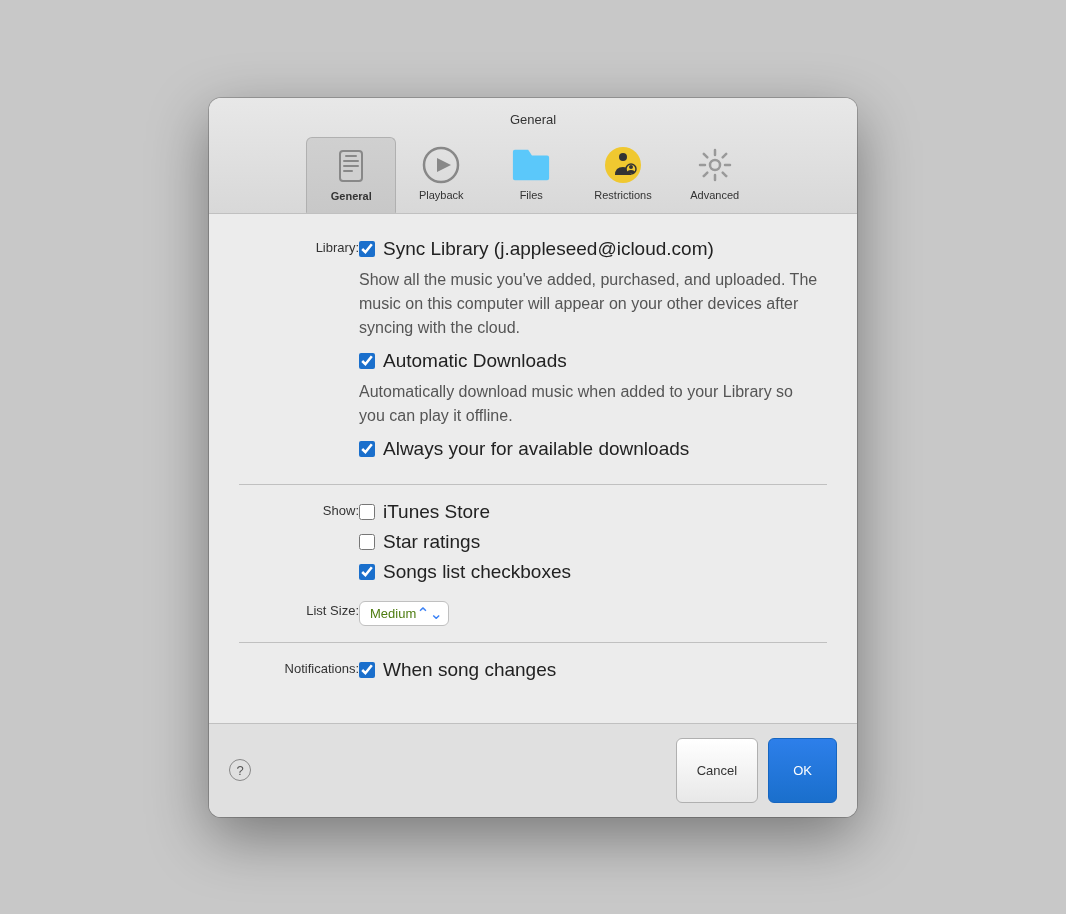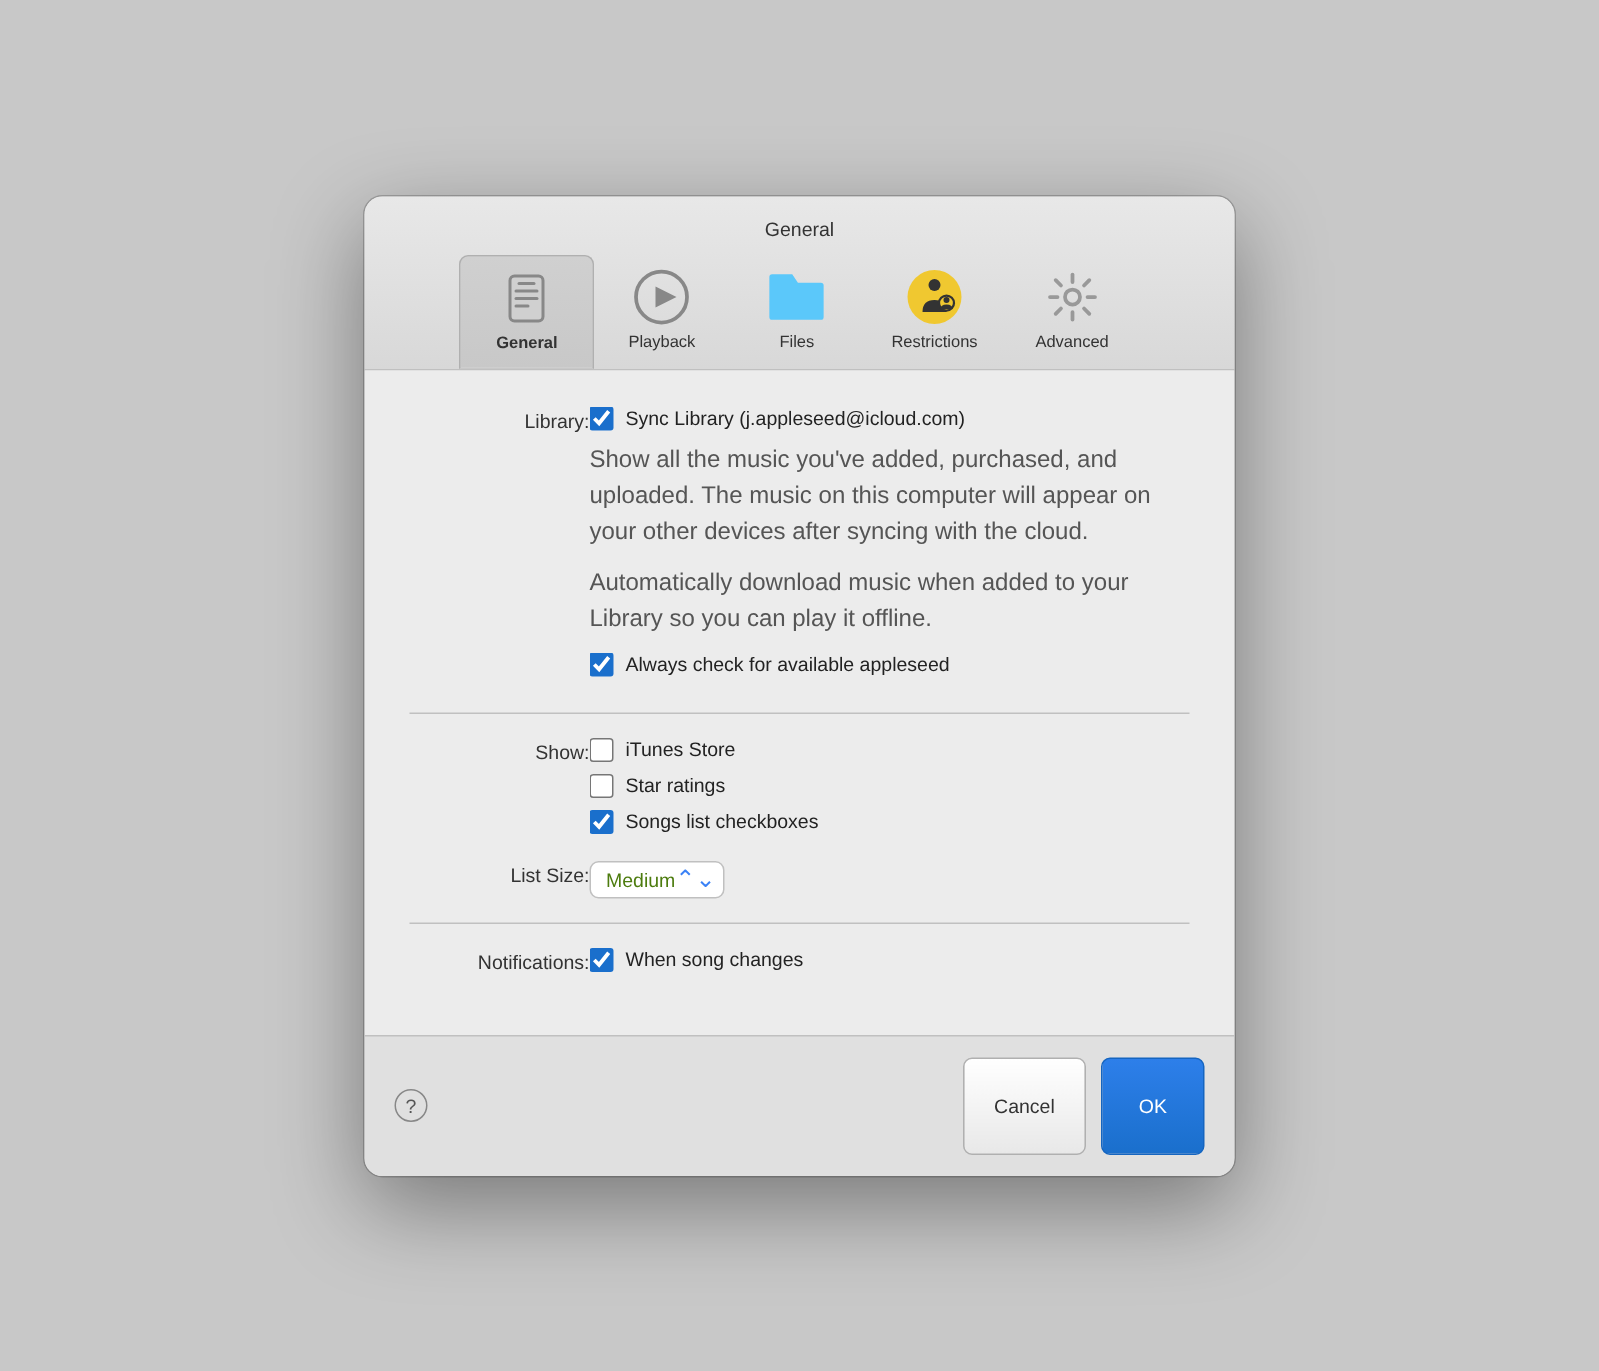--- a/index.html
+++ b/index.html
@@ -7,21 +7,21 @@
     body {
       font-family: -apple-system, BlinkMacSystemFont, "Helvetica Neue", Arial, sans-serif;
       background: #c8c8c8;
       display: flex;
       justify-content: center;
       align-items: center;
       min-height: 100vh;
     }
 
     .window {
-      width: 580px;
+      width: 648px;
       background: #ececec;
       border-radius: 12px;
       box-shadow: 0 20px 60px rgba(0,0,0,0.4), 0 0 0 1px rgba(0,0,0,0.2);
       overflow: hidden;
     }
 
     .title-bar {
       background: linear-gradient(180deg, #e8e8e8 0%, #d8d8d8 100%);
       text-align: center;
       padding: 14px 0 0 0;
@@ -113,21 +113,21 @@
       flex: 1;
     }
 
     .checkbox-row {
       display: flex;
       align-items: center;
       margin-bottom: 8px;
     }
 
     .checkbox-row label {
-      font-size: 13px;
+      font-size: 19px;
       color: #222;
       margin-left: 8px;
       cursor: pointer;
     }
 
     .description-text {
       font-size: 16px;
       color: #555;
       line-height: 1.5;
       margin-bottom: 10px;
@@ -306,24 +306,28 @@
 
     <div class="section">
       <div class="form-row">
         <span class="form-label">Library:</span>
         <div class="form-content">
           <div class="checkbox-row">
             <input type="checkbox" id="sync-library" checked="" style="">
             <label for="sync-library">Sync Library (j.appleseed@icloud.com)</label>
           </div>
           <p class="description-text">Show all the music you've added, purchased, and uploaded. The music on this computer will appear on your other devices after syncing with the cloud.</p>
+          <div class="checkbox-row">
+            <input type="checkbox" id="auto-downloads" checked="" style="">
+            <label for="auto-downloads">Automatic Downloads</label>
+          </div>
           <p class="description-text">Automatically download music when added to your Library so you can play it offline.</p>
           <div class="checkbox-row">
             <input type="checkbox" id="always-check" checked="" style="">
-            <label for="always-check">Always check for available appleseed</label>
+            <label for="always-check">Always your for available downloads</label>
           </div>
         </div>
       </div>
     </div>
 
     <hr class="divider">
 
     <div class="section">
       <div class="form-row">
         <span class="form-label">Show:</span>

